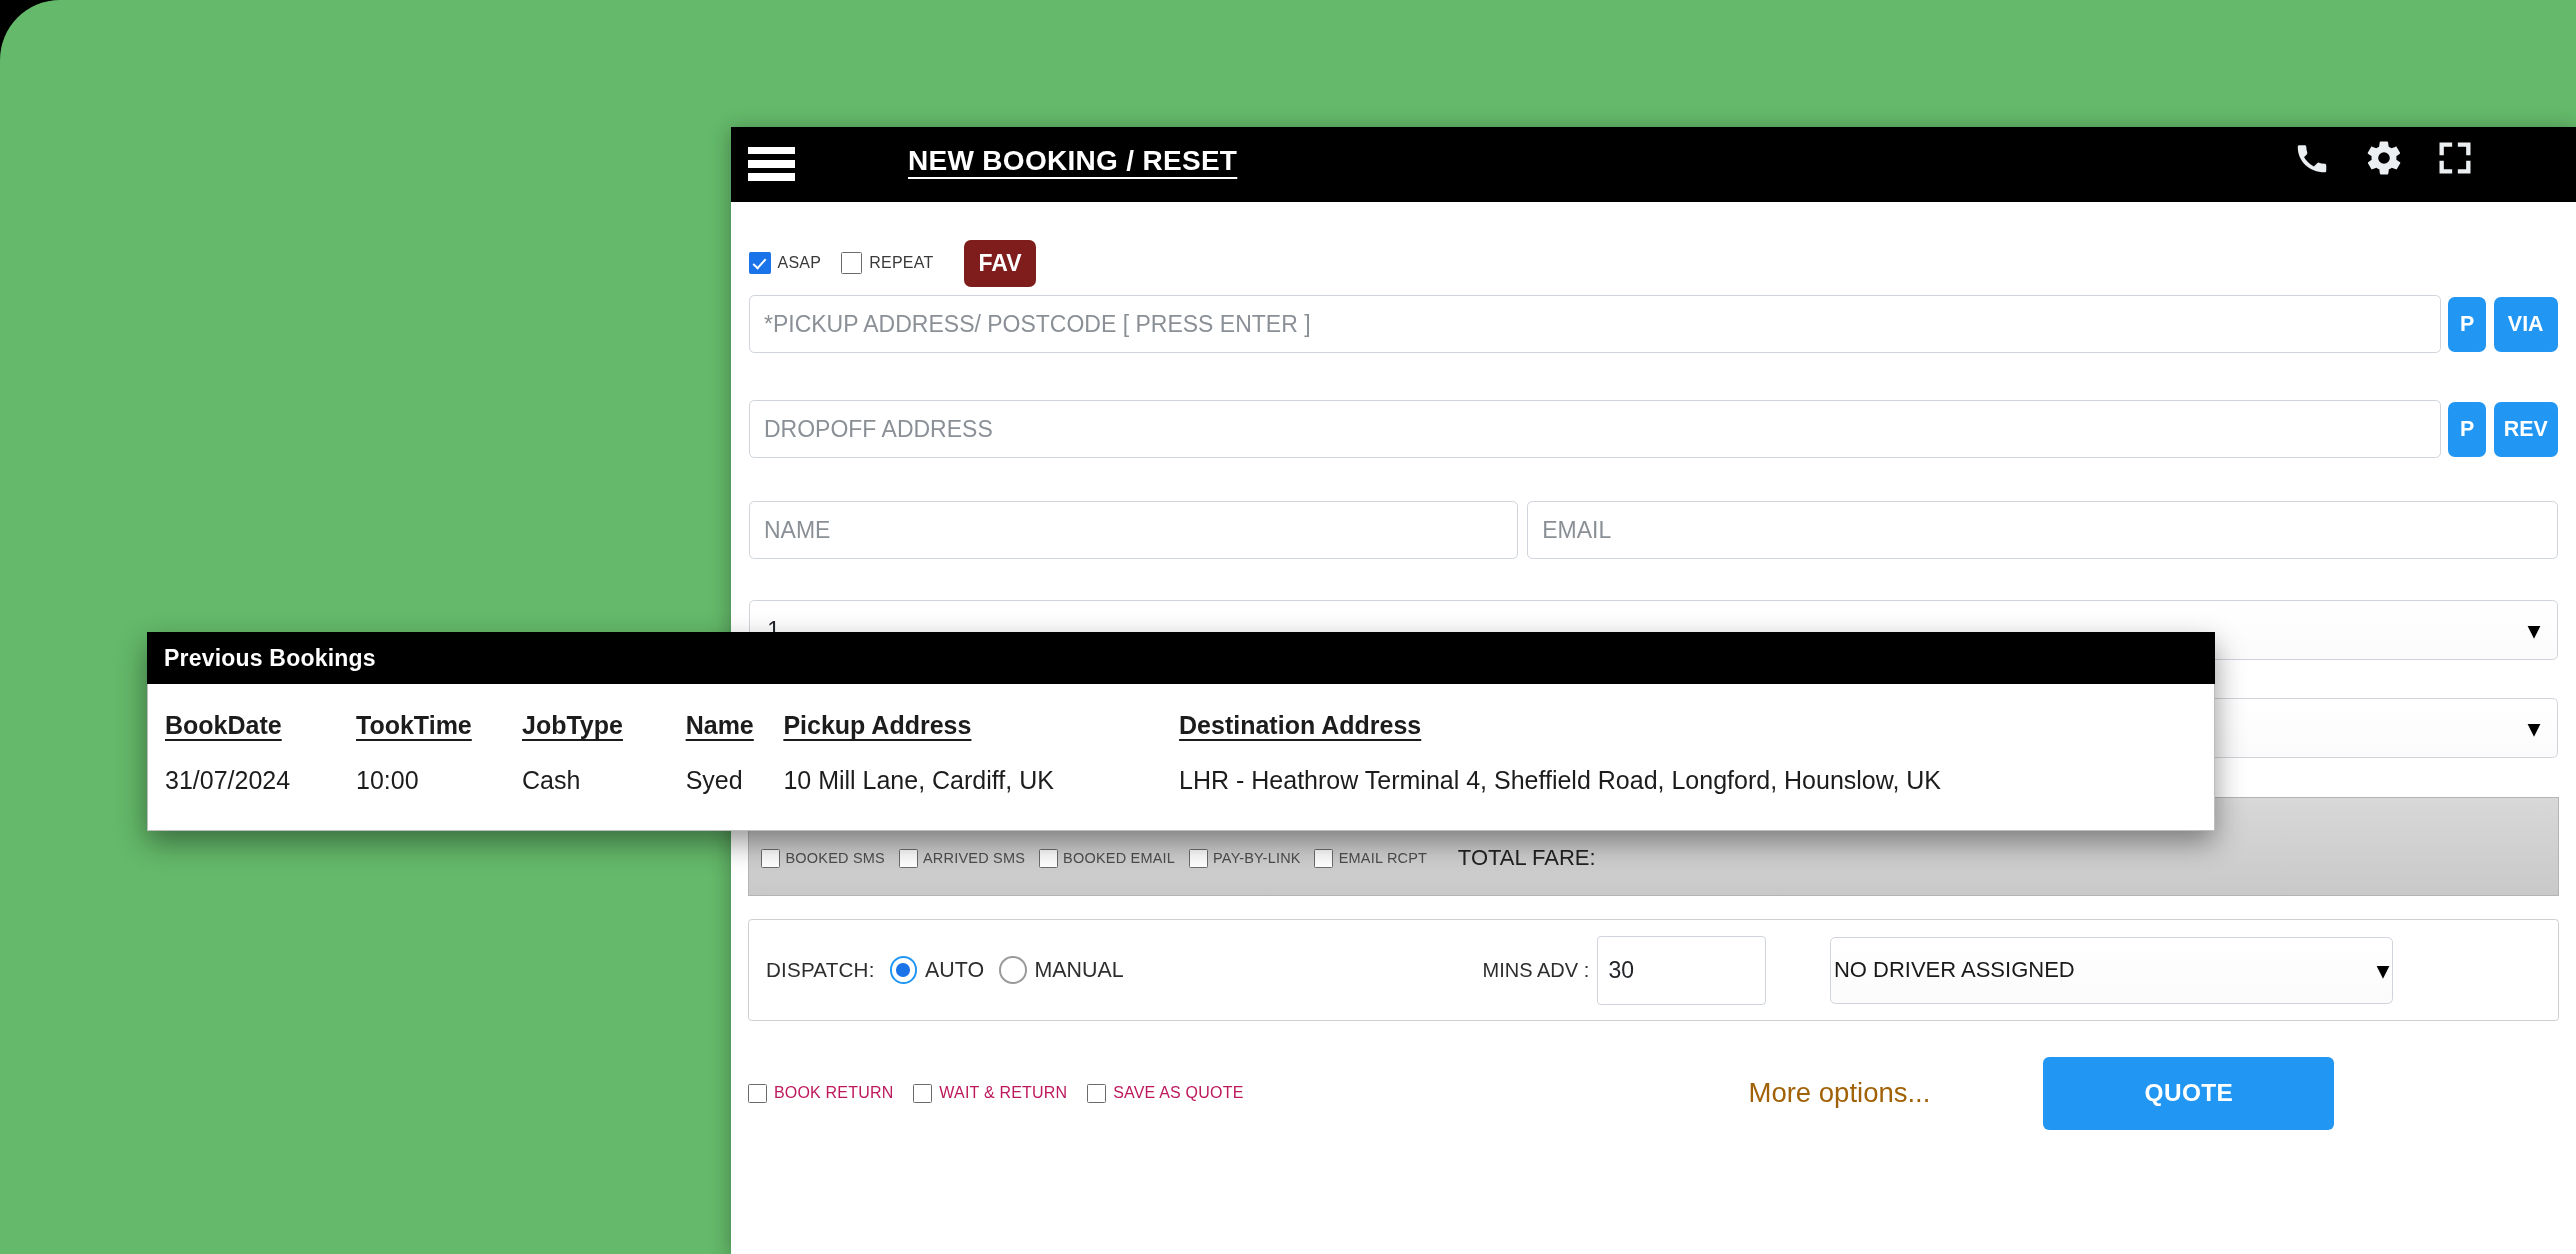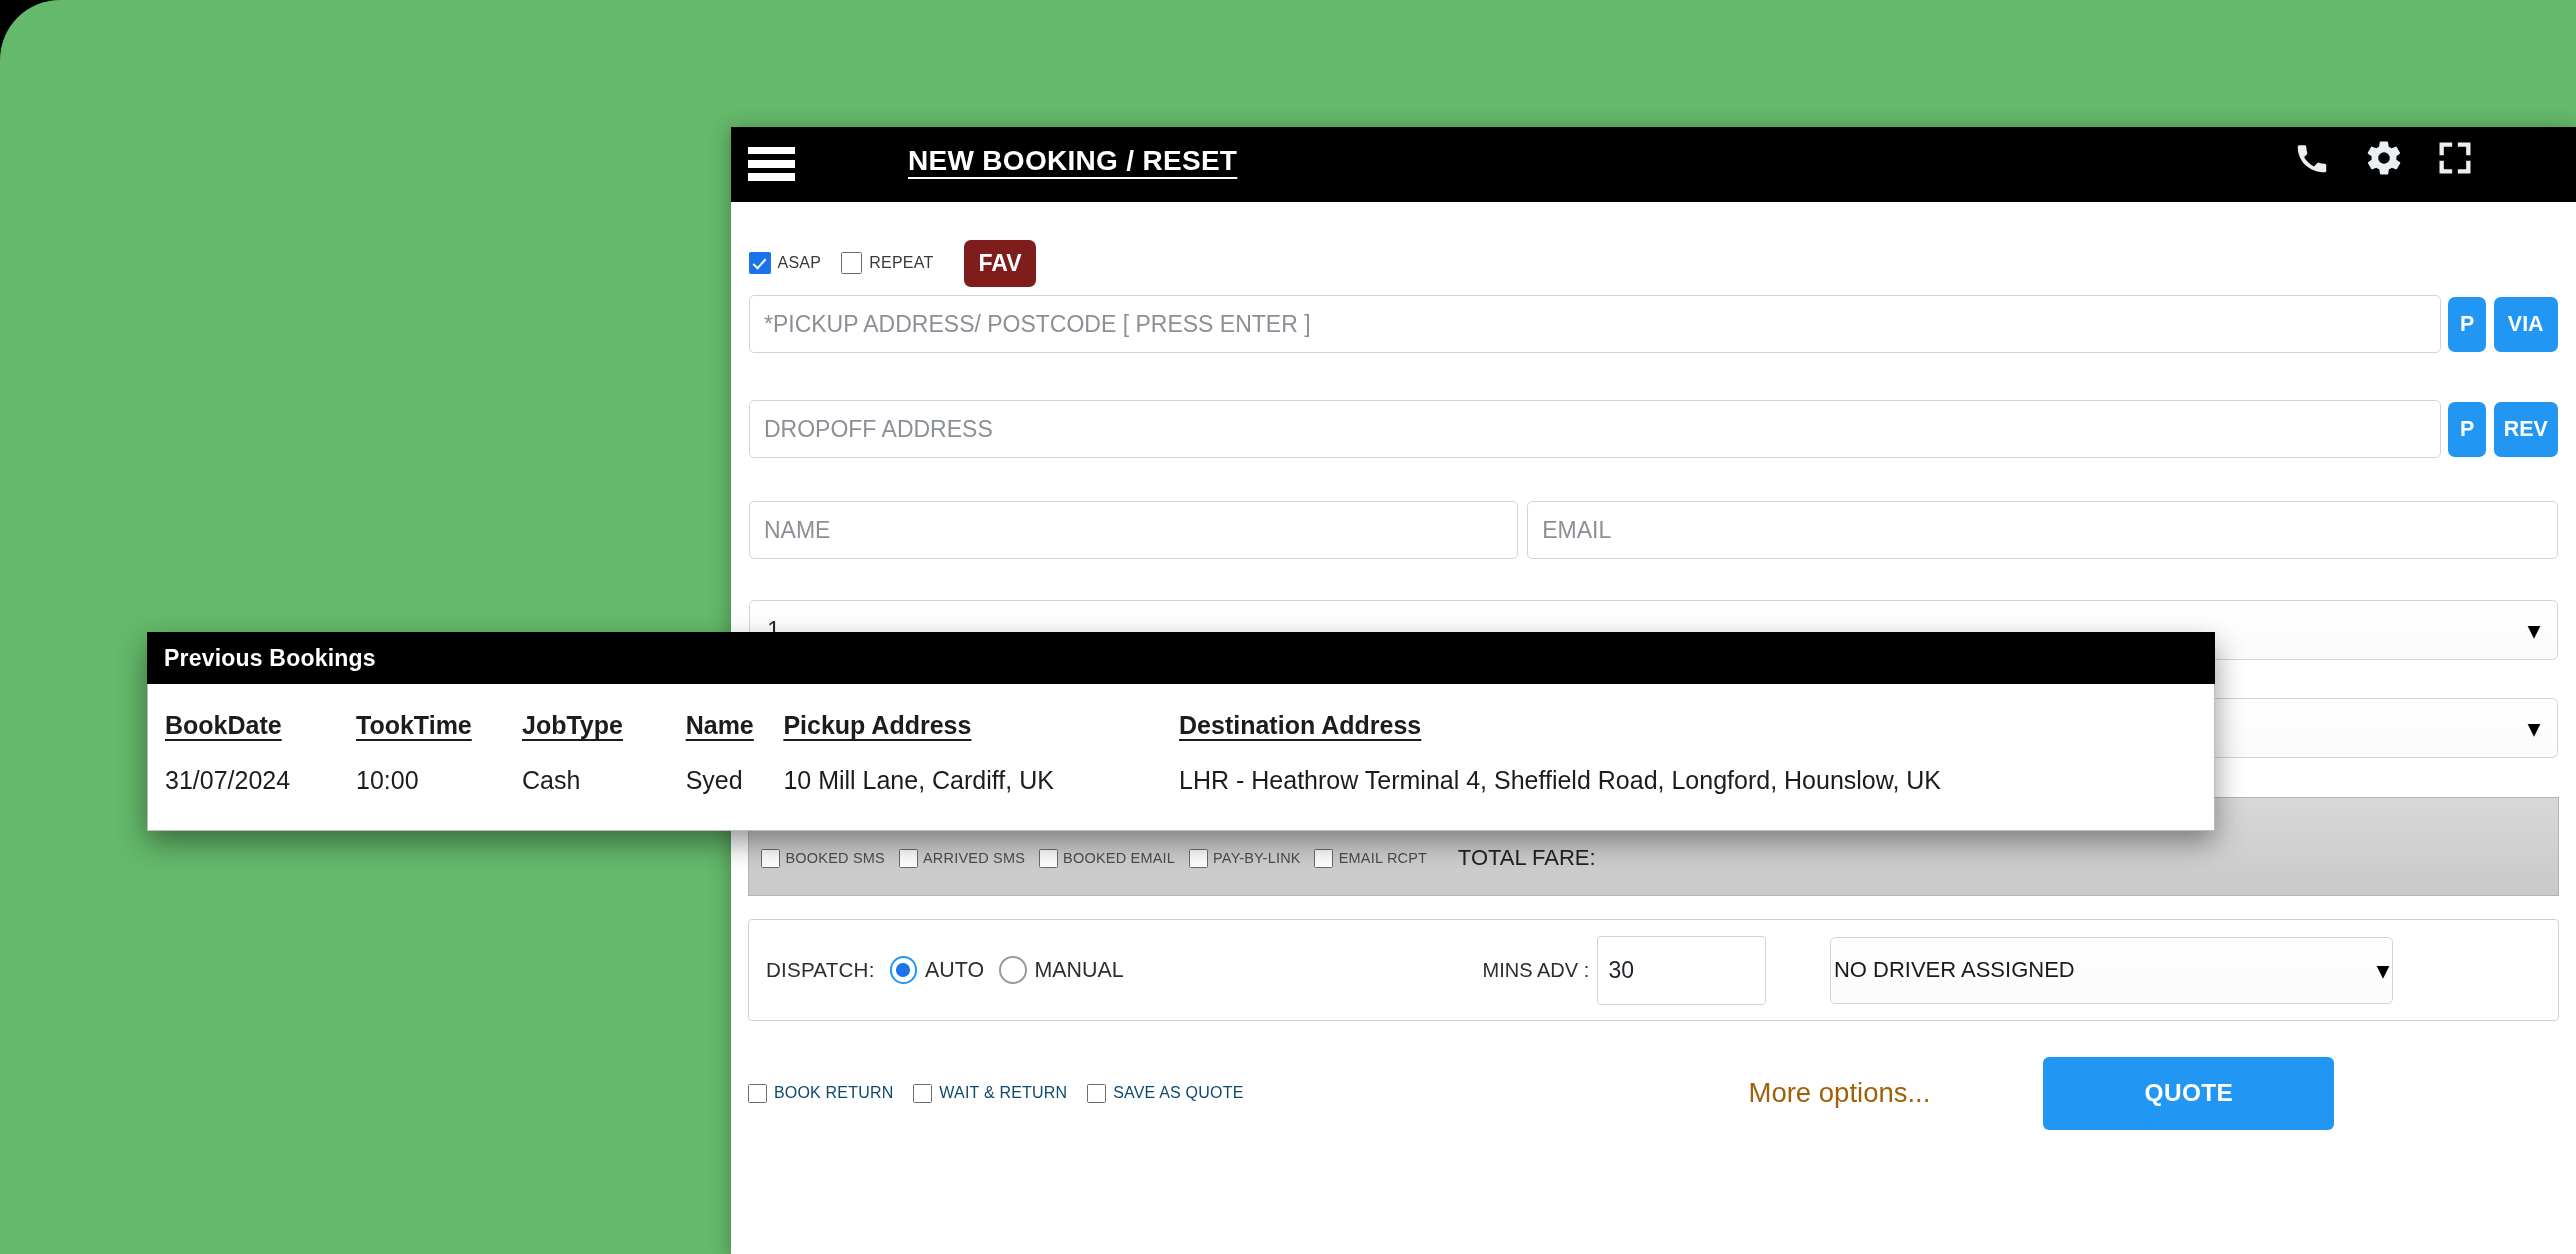--- a/index.html
+++ b/index.html
@@ -390,21 +390,21 @@
     left: 17px;
     right: 17px;
     top: 845px;
     height: 92px;
     display: flex;
     align-items: center;
   }
   #bottom-row .cb { width: 19px; height: 19px; }
   .blabel {
     font-size: 16px;
-    color: #0c4a6e;
+    color: #be185d;
     margin-left: 6.9px;
     margin-right: 20px;
     letter-spacing: 0.2px;
     white-space: nowrap;
   }
   #more-options-link {
     margin-left: 485px;
     font-size: 27.5px;
     color: #a16207;
     cursor: pointer;

